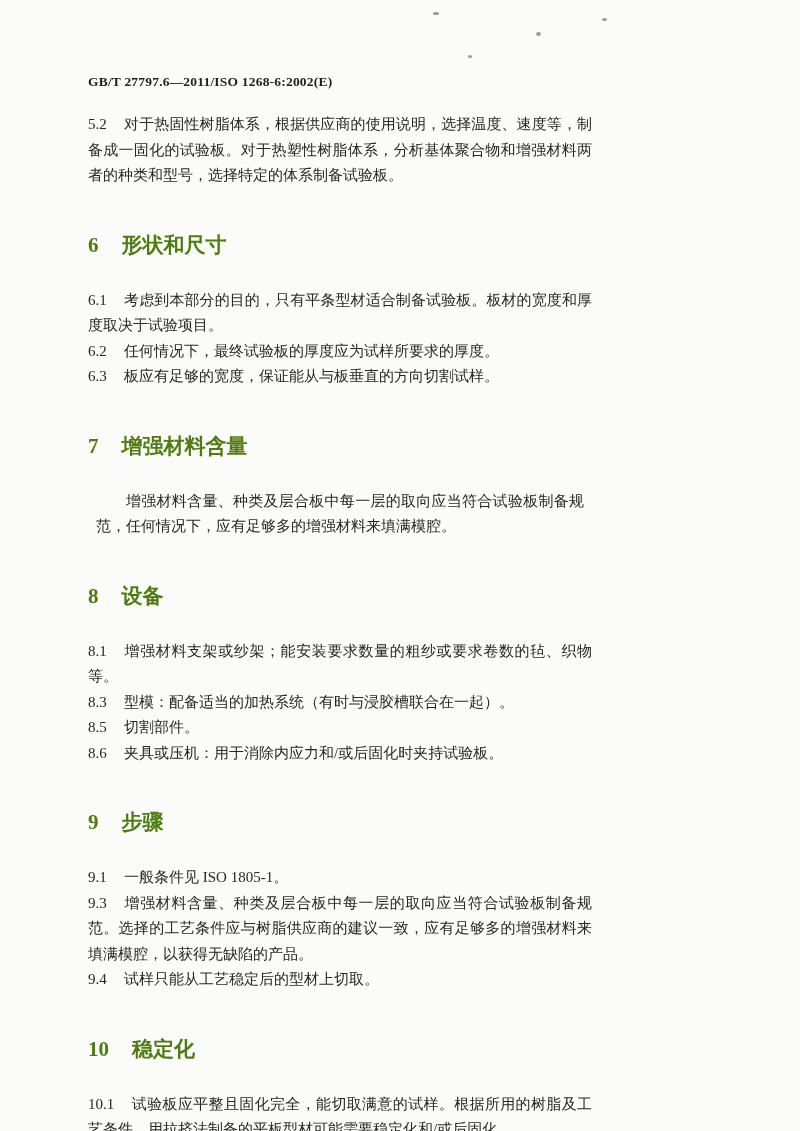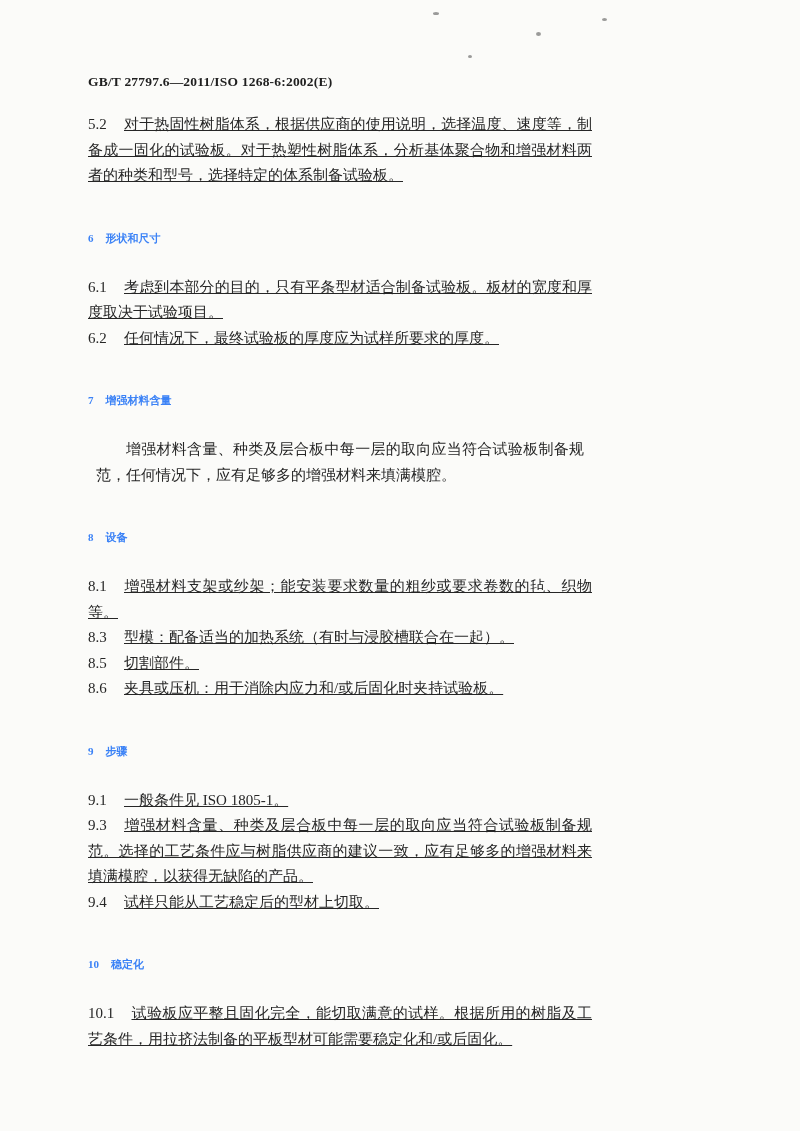--- a/index.html
+++ b/index.html
@@ -23,38 +23,37 @@
     font-weight: bold;
     letter-spacing: 0.2px;
     margin-bottom: 22px;
     color: #1f1f1f;
   }
   .clause {
     margin: 0;
     font-size: 15px;
     line-height: 25.5px;
     text-align: justify;
-    text-decoration: underline;
   }
   .clause .cnum {
     display: inline-block;
     margin-right: 1.15em;
   }
   .para {
     margin: 8px;
     font-size: 15px;
     line-height: 25.5px;
     text-indent: 2em;
     text-align: justify;
   }
   h2.sec {
-    font-size: 11px;
+    font-size: 21px;
     font-weight: bold;
     margin: 42px 0 29px 0;
-    color: #3b82f6;
+    color: #4d7c0f;
   }
   h2.sec .snum {
     display: inline-block;
     margin-right: 1.1em;
   }
   .speck {
     position: absolute;
     background: #4a4a4a;
     border-radius: 50%;
     opacity: 0.55;
@@ -75,20 +74,21 @@
 <div class="page">
 
   <div class="doc-header">GB/T 27797.6—2011/ISO 1268-6:2002(E)</div>
 
   <p class="clause"><span class="cnum">5.2</span><span class="ctext">对于热固性树脂体系，根据供应商的使用说明，选择温度、速度等，制备成一固化的试验板。对于热塑性树脂体系，分析基体聚合物和增强材料两者的种类和型号，选择特定的体系制备试验板。</span></p>
 
   <h2 class="sec"><span class="snum">6</span><span>形状和尺寸</span></h2>
 
   <p class="clause"><span class="cnum">6.1</span><span class="ctext">考虑到本部分的目的，只有平条型材适合制备试验板。板材的宽度和厚度取决于试验项目。</span></p>
   <p class="clause"><span class="cnum">6.2</span><span class="ctext">任何情况下，最终试验板的厚度应为试样所要求的厚度。</span></p>
+  <p class="clause"><span class="cnum">6.3</span><span class="ctext">板应有足够的宽度，保证能从与板垂直的方向切割试样。</span></p>
 
   <h2 class="sec"><span class="snum">7</span><span>增强材料含量</span></h2>
 
   <p class="para">增强材料含量、种类及层合板中每一层的取向应当符合试验板制备规范，任何情况下，应有足够多的增强材料来填满模腔。</p>
 
   <h2 class="sec"><span class="snum">8</span><span>设备</span></h2>
 
   <p class="clause"><span class="cnum">8.1</span><span class="ctext">增强材料支架或纱架；能安装要求数量的粗纱或要求卷数的毡、织物等。</span></p>
   <p class="clause"><span class="cnum">8.3</span><span class="ctext">型模：配备适当的加热系统（有时与浸胶槽联合在一起）。</span></p>
   <p class="clause"><span class="cnum">8.5</span><span class="ctext">切割部件。</span></p>

